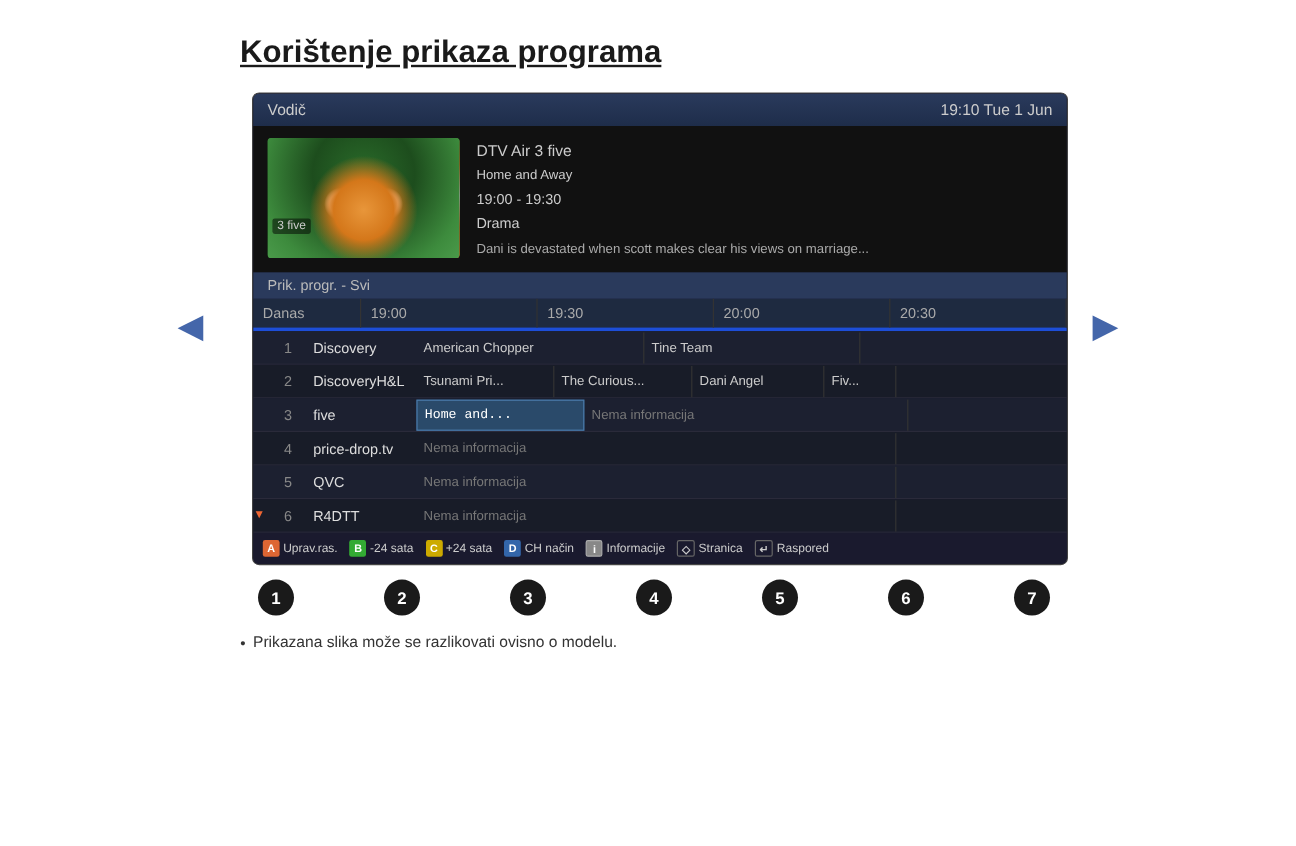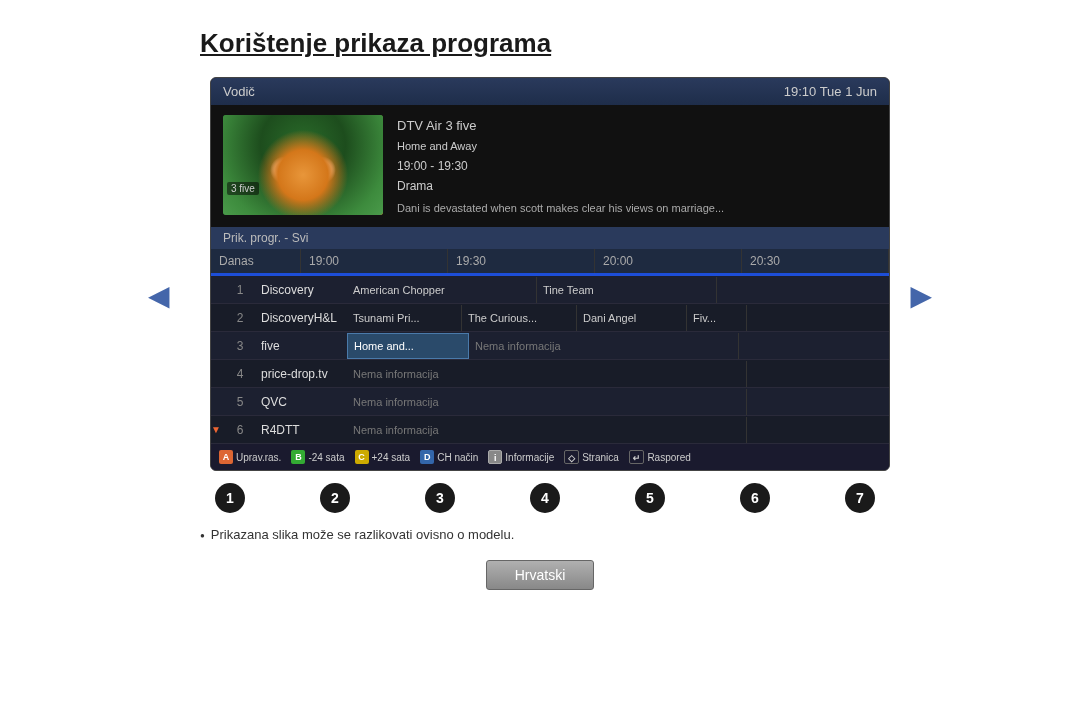--- a/index.html
+++ b/index.html
@@ -339,21 +339,21 @@
             <div class="prog-block" style="width: 115px;">The Curious...</div>
             <div class="prog-block" style="width: 110px;">Dani Angel</div>
             <div class="prog-block" style="width: 60px;">Fiv...</div>
           </div>
         </div>
         <div class="channel-row">
           <div class="ch-arrow"></div>
           <div class="ch-num">3</div>
           <div class="ch-name">five</div>
           <div class="ch-programs">
-            <div class="prog-block highlighted" style="width: 122px;">Home and...</div>
+            <div class="prog-block highlighted" style="width: 140px; font-family: Liberation Mono, monospace;">Home and...</div>
             <div class="prog-block empty" style="width: 270px;">Nema informacija</div>
           </div>
         </div>
         <div class="channel-row">
           <div class="ch-arrow"></div>
           <div class="ch-num">4</div>
           <div class="ch-name">price-drop.tv</div>
           <div class="ch-programs">
             <div class="prog-block empty" style="width: 400px;">Nema informacija</div>
           </div>
@@ -416,14 +416,13 @@
       <div class="num-circle">2</div>
       <div class="num-circle">3</div>
       <div class="num-circle">4</div>
       <div class="num-circle">5</div>
       <div class="num-circle">6</div>
       <div class="num-circle">7</div>
     </div>
 
   <div class="footnote">Prikazana slika može se razlikovati ovisno o modelu.</div>
 
-  <button class="lang-btn">Hrvatski</button>
 </div>
 
 </body></html>

